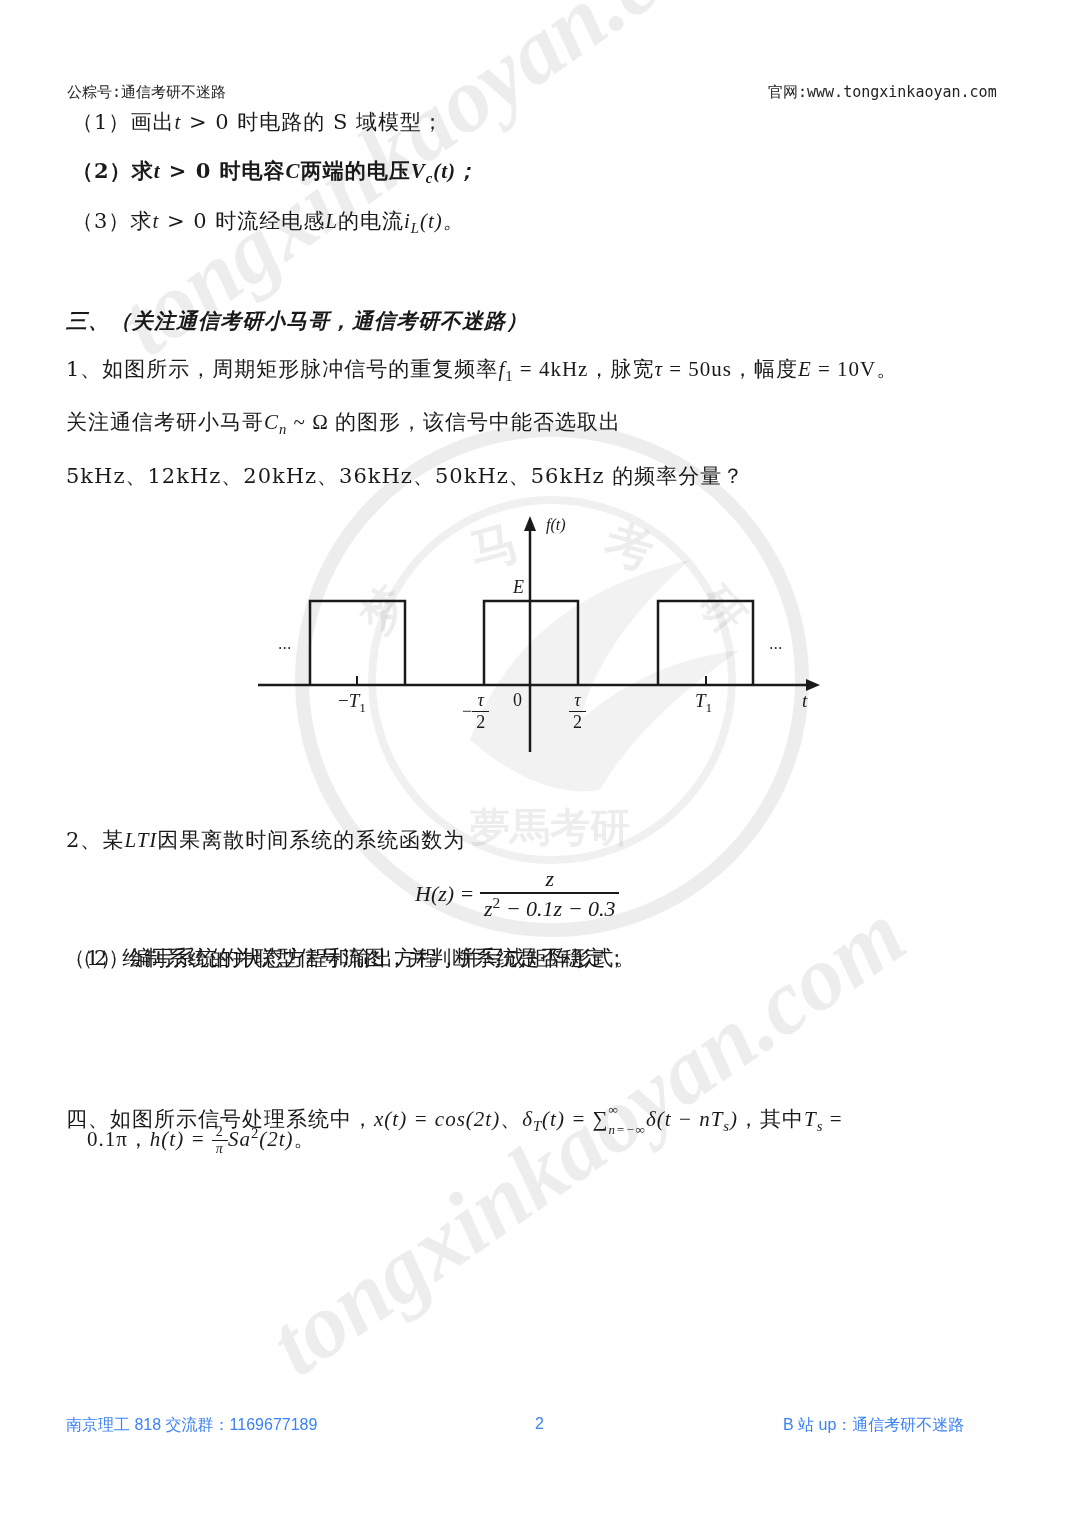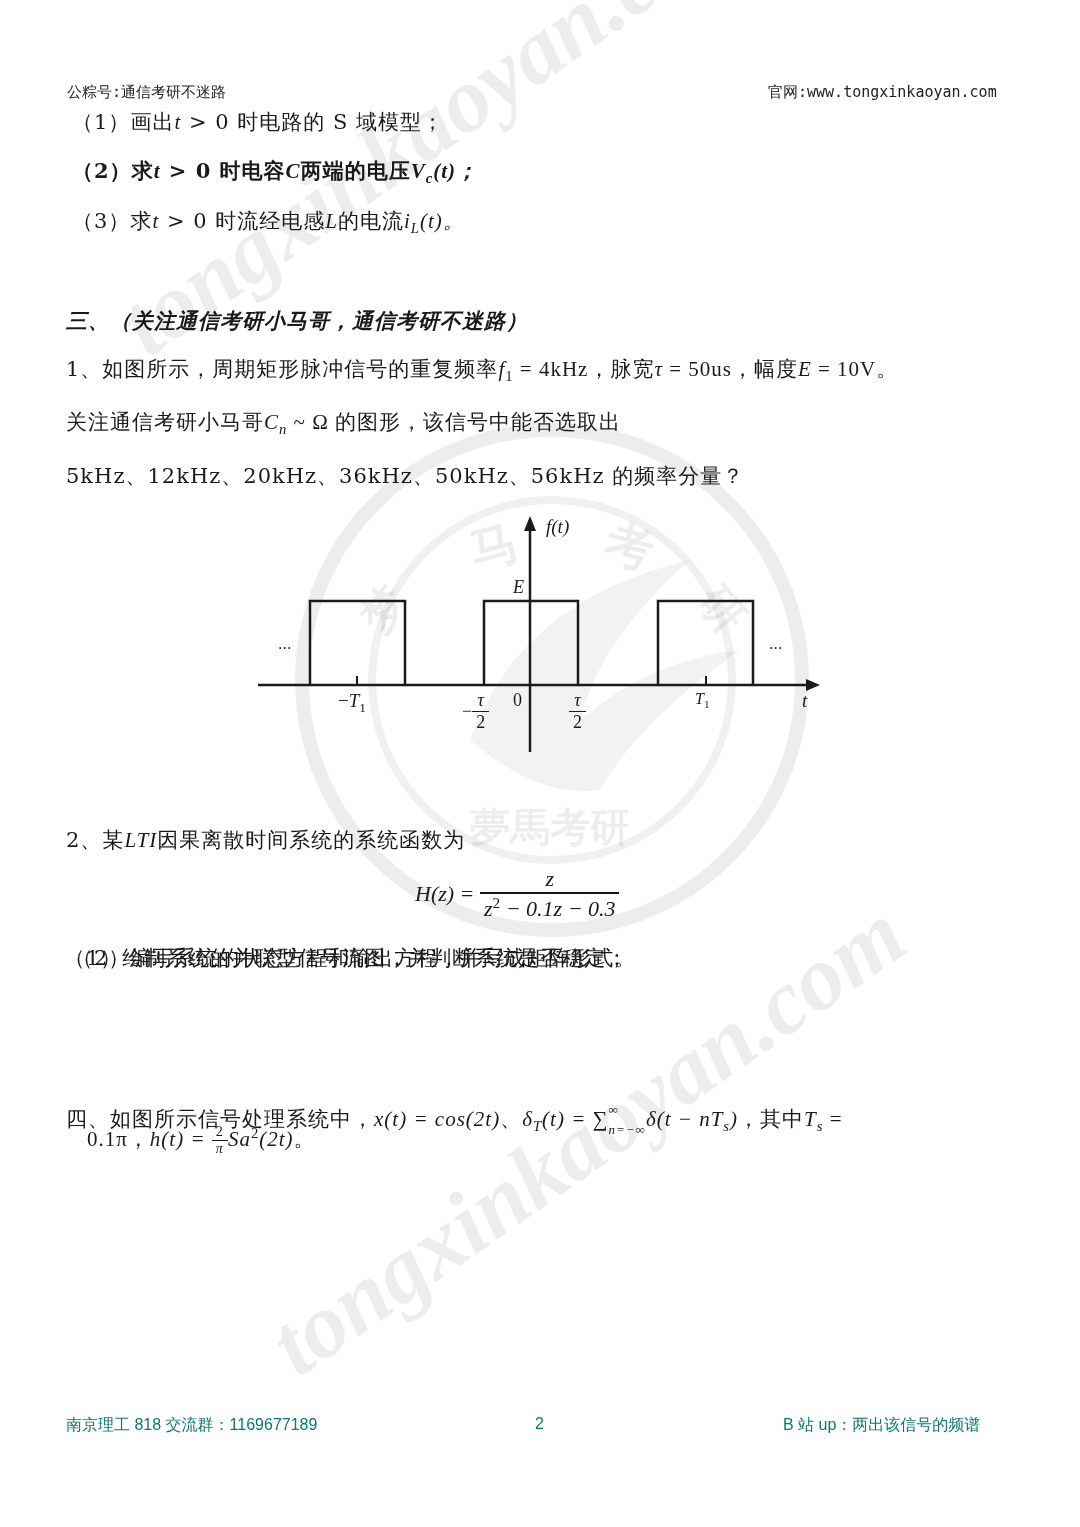--- a/index.html
+++ b/index.html
@@ -1,20 +1,20 @@
 <!DOCTYPE html>
 <html><head>
 <meta charset="utf-8">
 <style>
   html, body { margin:0; padding:0; }
   body { width:1080px; height:1527px; background:#ffffff; position:relative; overflow:hidden;
          font-family:"DejaVu Serif", serif; color:#1a1a1a; }
   .abs { position:absolute; white-space:nowrap; }
   .hdr { font-family:"DejaVu Sans Mono", monospace; font-size:15px; color:#222; }
-  .ftr { font-family:"Liberation Sans", sans-serif; font-size:16px; color:#0f766e; }
+  .ftr { font-family:"Liberation Sans", sans-serif; font-size:16px; color:#3b82f6; }
   .line { font-family:"DejaVu Serif", serif; font-size:21px; letter-spacing:1px; }
   .bold { font-weight:bold; }
   .math { font-family:"Liberation Serif", serif; font-style:italic; }
   .up { font-family:"Liberation Serif", serif; font-style:normal; }
   sub, sup { font-size:0.7em; }
   .frac { display:inline-block; vertical-align:middle; text-align:center; font-family:"Liberation Serif", serif; }
   .frac .num { display:block; border-bottom:2px solid #1a1a1a; padding:0 4px; }
   .frac .den { display:block; padding:0 4px; }
   .wm { position:absolute; color:rgba(0,0,0,0.07); font-family:"Liberation Serif", serif; font-style:italic; font-weight:bold; white-space:nowrap; pointer-events:none; }
 </style>
@@ -65,28 +65,28 @@
   <line x1="530" y1="752" x2="530" y2="528" stroke="#1a1a1a" stroke-width="2.5"></line>
   <polygon points="530,516 524,531 536,531" fill="#1a1a1a"></polygon>
 
   <polyline points="310,685 310,601 405,601 405,685" fill="none" stroke="#1a1a1a" stroke-width="2.5"></polyline>
   <polyline points="484,685 484,601 578,601 578,685" fill="none" stroke="#1a1a1a" stroke-width="2.5"></polyline>
   <polyline points="658,685 658,601 753,601 753,685" fill="none" stroke="#1a1a1a" stroke-width="2.5"></polyline>
 
   <line x1="357" y1="676" x2="357" y2="685" stroke="#1a1a1a" stroke-width="2"></line>
   <line x1="706" y1="676" x2="706" y2="685" stroke="#1a1a1a" stroke-width="2"></line>
 </svg>
-<div class="abs math" style="left:546px; top:516px; font-size:19px;">f(t)</div>
+<div class="abs math" style="left:546px; top:516px; font-size:16px;">f(t)</div>
 <div class="abs math" style="left:513px; top:577px; font-size:18px;">E</div>
 <div class="abs math" style="left:802px; top:690px; font-size:19px;">t</div>
 <div class="abs up" style="left:513px; top:690px; font-size:18px;">0</div>
 <div class="abs math" style="left:338px; top:690px; font-size:19px;">
   <span class="up">−</span><span>T</span><sub class="up">1</sub>
 </div>
-<div class="abs math" style="left:695px; top:690px; font-size:16px;">
+<div class="abs math" style="left:695px; top:690px; font-size:19px;">
   <span>T</span><sub class="up">1</sub>
 </div>
 <div class="abs up" style="left:462px; top:690px; font-size:18px;">
   <span style="vertical-align:middle;">−</span><span class="frac" style="font-size:18px;"><span class="num math" style="border-bottom-width:1.5px;">τ</span><span class="den">2</span></span>
 </div>
 <div class="abs up" style="left:569px; top:690px; font-size:18px;">
   <span class="frac" style="font-size:18px;"><span class="num math" style="border-bottom-width:1.5px;">τ</span><span class="den">2</span></span>
 </div>
 <div class="abs" style="left:278px; top:640px; font-size:14px;">···</div>
 <div class="abs" style="left:769px; top:640px; font-size:14px;">···</div>
@@ -102,13 +102,13 @@
 
 <div class="abs line" style="left:66px; top:1103px;">
   <span>四、如图所示信号处理系统中，</span><span class="math">x(t) = cos(2t)</span><span>、</span><span class="math">δ</span><sub class="math">T</sub><span class="math">(t) = </span><span class="up">∑</span><span style="display:inline-block; vertical-align:middle; font-size:13px; line-height:1.1; text-align:left;" class="math"><span style="display:block;">∞</span><span style="display:block; margin-top:6px;">n=−∞</span></span><span class="math">δ(t − nT</span><sub class="math">s</sub><span class="math">)</span><span>，其中</span><span class="math">T</span><sub class="math">s</sub><span class="up"> =</span>
 </div>
 <div class="abs line" style="left:66px; top:1124px;margin-left:21px;">
   <span class="up">0.1π</span><span>，</span><span class="math">h(t) = </span><span class="frac" style="font-size:14px;"><span class="num up" style="border-bottom-width:1px;">2</span><span class="den math">π</span></span><span class="math">Sa</span><sup class="up">2</sup><span class="math">(2t)</span><span>。</span>
 </div>
 
 <div class="abs ftr" style="left:66px; top:1415px;">南京理工 818 交流群：1169677189</div>
 <div class="abs ftr" style="left:535px; top:1415px;">2</div>
-<div class="abs ftr" style="left:783px; top:1415px;">B 站 up：两出该信号的频谱</div>
+<div class="abs ftr" style="left:783px; top:1415px;">B 站 up：通信考研不迷路</div>
 
 </body></html>

